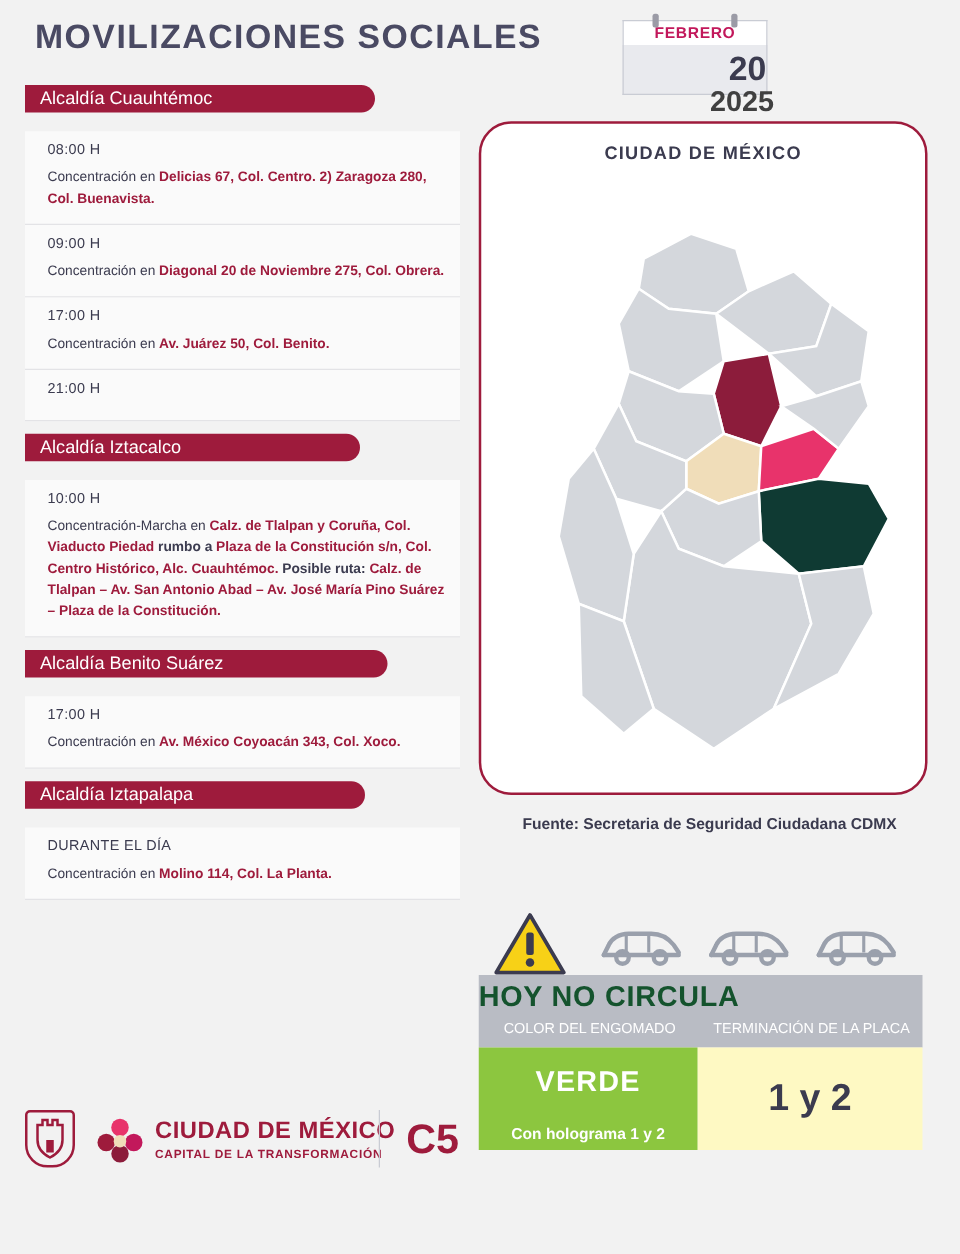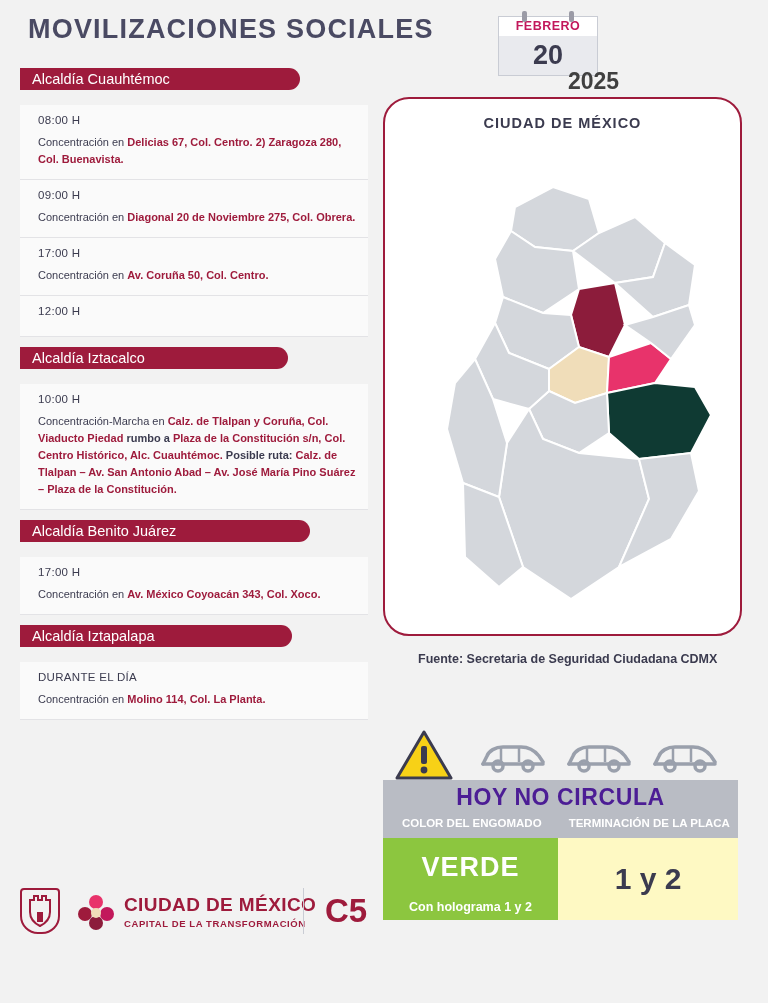--- a/index.html
+++ b/index.html
@@ -30,21 +30,21 @@
     font-weight: bold;
     letter-spacing: 1.2px;
     color: #4a4a63;
   }
 
   
   .calendar {
     position: absolute;
     left: 498px;
     top: 16px;
-    width: 100px;
+    width: 116px;
     height: 68px;
   }
   .cal-top {
     height: 20px;
     background: #ffffff;
     border: 1px solid #c9ccd4;
     border-bottom: none;
     box-sizing: border-box;
     text-align: center;
     color: #c2185b;
@@ -52,21 +52,21 @@
     font-weight: bold;
     letter-spacing: 0.5px;
     line-height: 19px;
   }
   .cal-body {
     height: 40px;
     background: #e9eaee;
     border: 1px solid #c9ccd4;
     border-top: none;
     box-sizing: border-box;
-    text-align: center;
+    text-align: right;
     font-size: 27px;
     font-weight: bold;
     color: #3b3b4f;
     line-height: 38px;
   }
   .cal-ring {
     position: absolute;
     top: -5px;
     width: 5px;
     height: 11px;
@@ -196,33 +196,32 @@
   .car {
     position: absolute;
     top: 12px;
   }
   .car.c1 { left: 96px; }
   .car.c2 { left: 182px; }
   .car.c3 { left: 268px; }
 
   .hnc-banner {
     background: #b9bcc4;
-    text-align: center;
-    color: #4c1d95;
+    color: #14532d;
     font-size: 23px;
     font-weight: bold;
     letter-spacing: 0.6px;
     padding: 4px 0 5px;
   }
   .hnc-subrow {
     display: flex;
     background: #b9bcc4;
     color: #ffffff;
     font-size: 11.5px;
-    font-weight: bold;
+    font-weight: normal;
     text-align: center;
     padding-bottom: 8px;
   }
   .hnc-subrow > div {
     flex: 1;
     line-height: 14px;
   }
   .hnc-values {
     display: flex;
     height: 82px;
@@ -232,21 +231,21 @@
     background: #8cc63f;
     position: relative;
   }
   .hnc-color .big {
     position: absolute;
     left: 0;
     top: 14px;
     width: 100%;
     text-align: center;
     color: #ffffff;
-    font-size: 27px;
+    font-size: 23px;
     font-weight: bold;
     letter-spacing: 1px;
   }
   .hnc-color .holo {
     position: absolute;
     left: 0;
     bottom: 6px;
     width: 100%;
     text-align: center;
     color: #ffffff;
@@ -345,36 +344,36 @@
       <div class="entry">
         <div class="time">08:00 H</div>
         <div class="desc"><span class="plain">Concentración </span><span class="plain">en </span><span class="hl">Delicias 67, Col. Centro. 2) Zaragoza 280, Col. Buenavista.</span></div>
       </div>
       <div class="entry">
         <div class="time">09:00 H</div>
         <div class="desc"><span class="plain">Concentración </span><span class="plain">en </span><span class="hl">Diagonal 20 de Noviembre 275, Col. Obrera.</span></div>
       </div>
       <div class="entry">
         <div class="time">17:00 H</div>
-        <div class="desc"><span class="plain">Concentración </span><span class="plain">en </span><span class="hl">Av. Coruña 50, Col. Centro.</span></div>
-      </div>
-      <div class="entry">
-        <div class="time">12:00 H</div>
+        <div class="desc"><span class="plain">Concentración </span><span class="plain">en </span><span class="hl">Av. Juárez 50, Col. Benito.</span></div>
+      </div>
+      <div class="entry">
+        <div class="time">21:00 H</div>
       </div>
       <div class="section-header">
         <div class="bar" style="width: 268px;"></div>
         <div class="txt">Alcaldía Iztacalco</div>
       </div>
       <div class="entry">
         <div class="time">10:00 H</div>
         <div class="desc"><span class="plain">Concentración-Marcha </span><span class="plain">en </span><span class="hl">Calz. de Tlalpan y Coruña, Col. Viaducto Piedad </span><span class="">rumbo a </span><span class="hl">Plaza de la Constitución s/n, Col. Centro Histórico, Alc. Cuauhtémoc. </span><span class="">Posible ruta: </span><span class="hl">Calz. de Tlalpan – Av. San Antonio Abad – Av. José María Pino Suárez – Plaza de la Constitución.</span></div>
       </div>
       <div class="section-header">
         <div class="bar" style="width: 290px;"></div>
-        <div class="txt">Alcaldía Benito Juárez</div>
+        <div class="txt">Alcaldía Benito Suárez</div>
       </div>
       <div class="entry">
         <div class="time">17:00 H</div>
         <div class="desc"><span class="plain">Concentración </span><span class="plain">en </span><span class="hl">Av. México Coyoacán 343, Col. Xoco.</span></div>
       </div>
       <div class="section-header">
         <div class="bar" style="width: 272px;"></div>
         <div class="txt">Alcaldía Iztapalapa</div>
       </div>
       <div class="entry">

